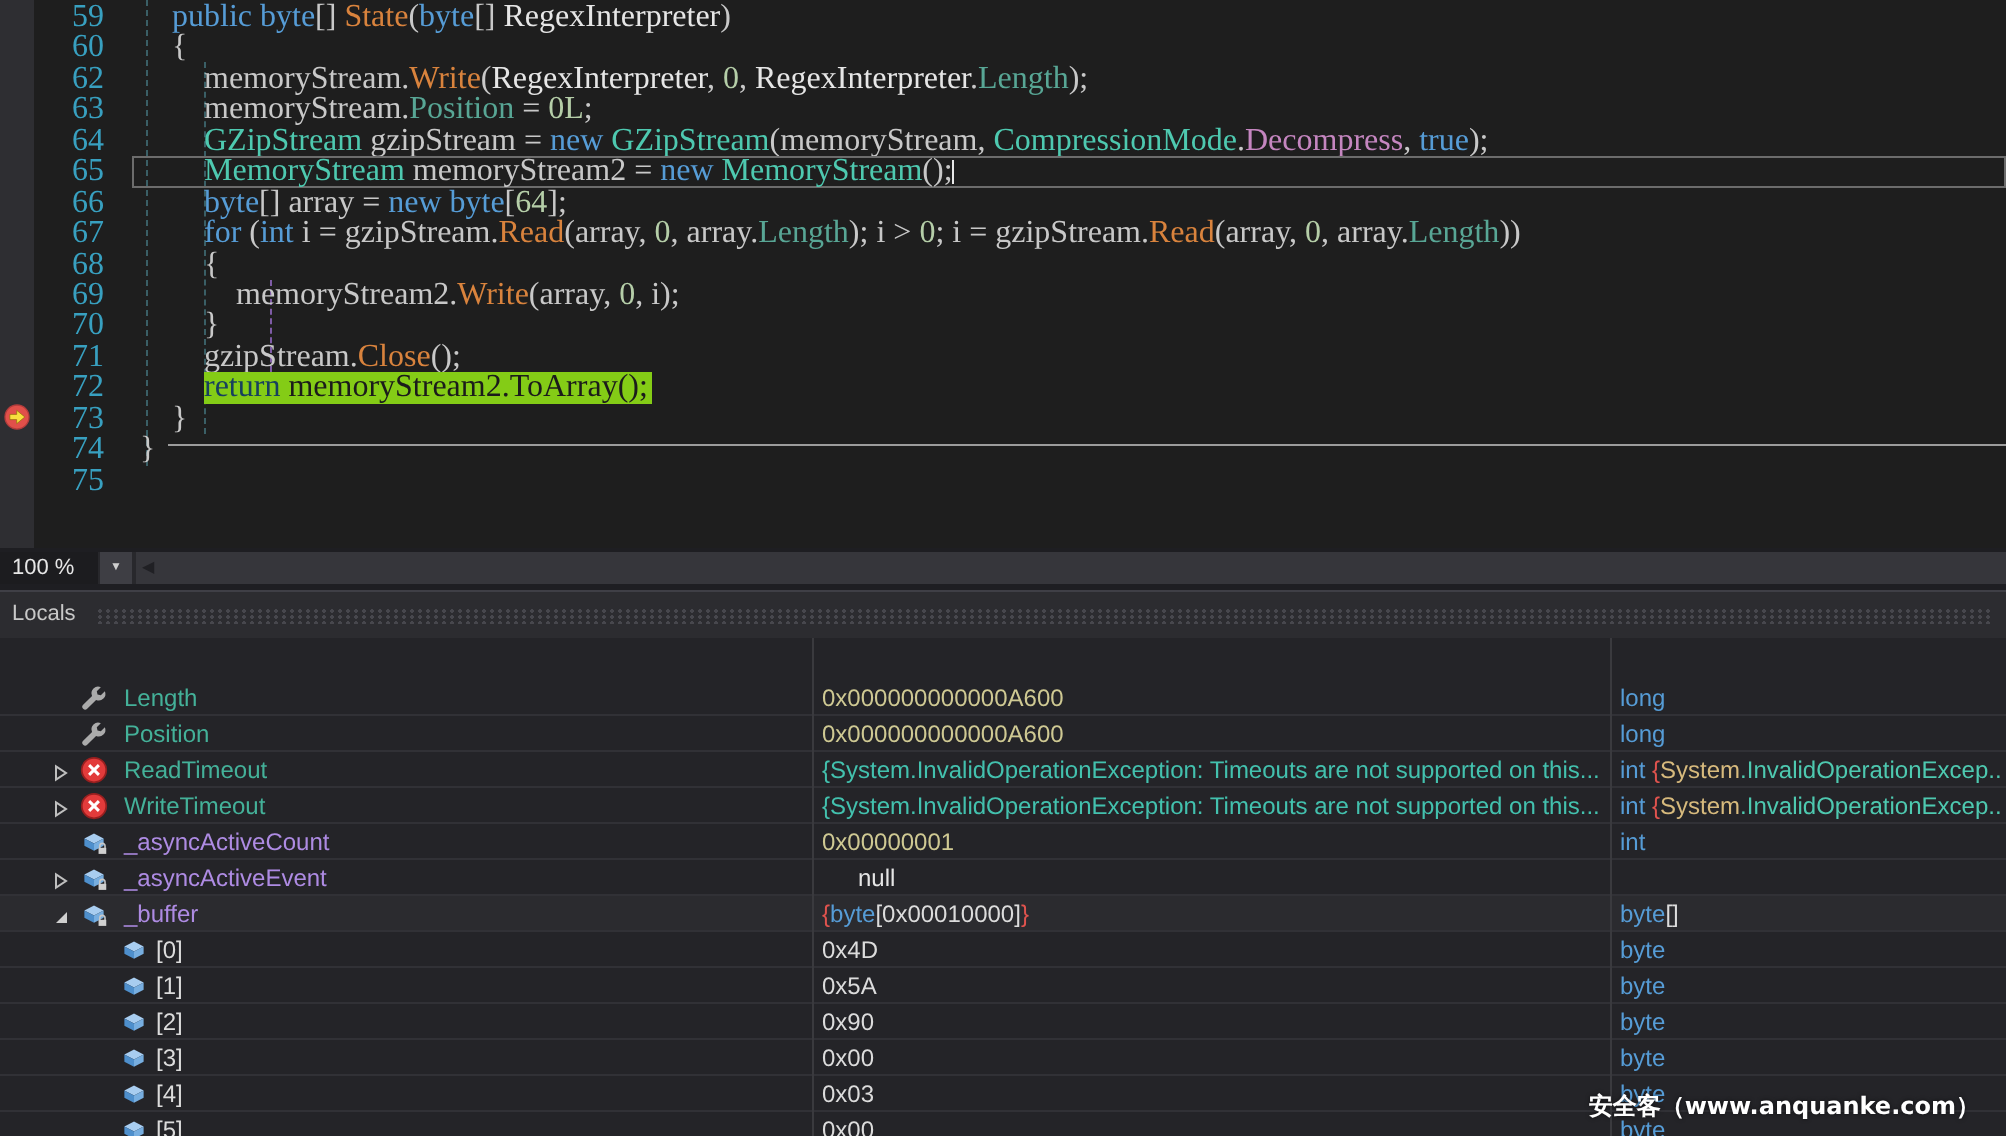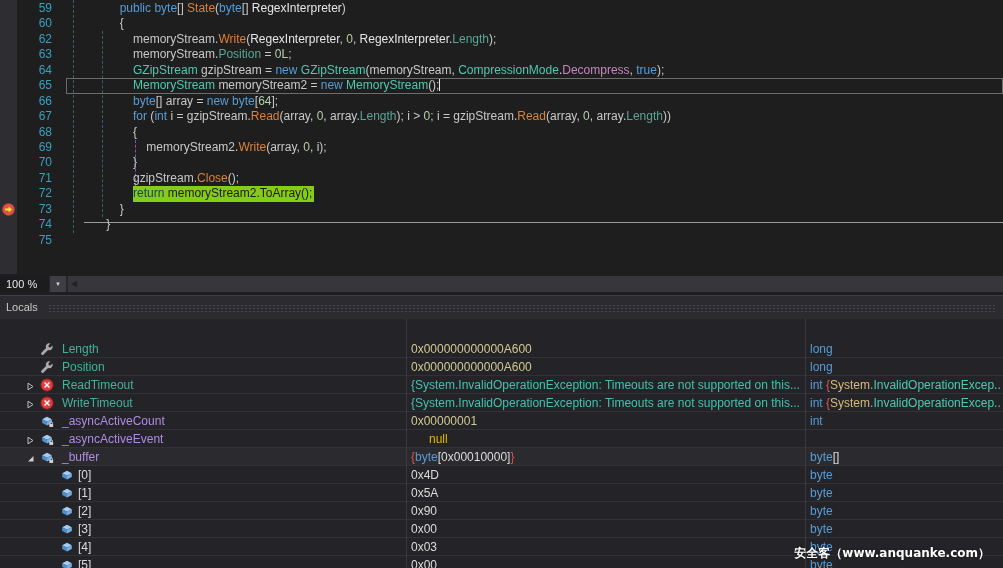--- a/index.html
+++ b/index.html
@@ -6,23 +6,23 @@
   *{box-sizing:border-box;}
 
   
   #editor{position:absolute;top:0;left:0;right:0;height:274px;background:#1E1E1E;overflow:hidden;}
   #glyph-margin{position:absolute;left:0;top:0;width:17px;height:274px;background:#2E2E32;}
   .guide{position:absolute;width:0;border-left:1px dashed #3A5F66;z-index:1;}
   #guide-a{left:73px;top:0;height:233px;}
   #guide-b{left:102px;top:31px;height:186px;}
   #guide-c{left:135px;top:140px;height:46px;border-left-color:#7E5BA6;}
   #code-lines{position:absolute;top:1px;left:0;right:0;z-index:2;}
-  .code-line{position:relative;height:15.45px;line-height:15.45px;font-family:Liberation Sans, sans-serif;font-size:12px;white-space:pre;}
+  .code-line{position:relative;height:15.45px;line-height:15.45px;font-family:Liberation Serif, serif;font-size:16px;white-space:pre;}
   .lnum{position:absolute;left:17px;width:35px;text-align:right;color:#38A0C0;}
-  .lcode{position:absolute;left:66px;white-space:pre;margin-left:37px;}
+  .lcode{position:absolute;left:66px;white-space:pre;}
   .tk-kw{color:#569CD6;}
   .tk-ty{color:#4EC9B0;}
   .tk-me{color:#D9833D;}
   .tk-pr{color:#58A695;}
   .tk-id{color:#C8C8C8;}
   .tk-pa{color:#E6E6E6;}
   .tk-nu{color:#B5CEA8;}
   .tk-pl{color:#C8C8C8;}
   .tk-en{color:#C586C0;}
   .tk-hk{color:#17405E;}
@@ -58,21 +58,21 @@
   #locals-rows{position:absolute;top:44px;left:0;right:0;bottom:0;overflow:hidden;}
   .lrow{position:relative;height:18px;border-bottom:1px solid #313136;font-size:12px;}
   .lrow.tint{background:#2B2B2F;}
   .exp{position:absolute;left:26px;top:4px;width:9px;height:9px;cursor:pointer;}
   .ricon{position:absolute;top:2px;width:14px;height:14px;}
   .rname{position:absolute;top:2px;white-space:nowrap;}
   .n-teal{color:#44B199;} .n-purple{color:#AE8BE3;} .n-white{color:#DCDCDC;}
   .c-val{position:absolute;left:411px;top:2px;width:392px;white-space:nowrap;overflow:hidden;}
   .c-type{position:absolute;left:810px;top:2px;width:190px;white-space:nowrap;overflow:hidden;}
   .t-blue{color:#569CD6;} .t-teal{color:#4EC9B0;} .t-yellow{color:#D7BA7D;} .t-red{color:#E0534E;}
-  .t-white{color:#DCDCDC;} .t-khaki{color:#CFC993;} .t-exc{color:#43C1AE;} .t-cyan{color:#eab308;padding-left:18px;}
+  .t-white{color:#DCDCDC;} .t-khaki{color:#CFC993;} .t-exc{color:#43C1AE;} .t-cyan{color:#e5e5e5;padding-left:18px;}
 
   #watermark{position:absolute;right:13px;bottom:6px;font-family:"DejaVu Sans",sans-serif;font-weight:bold;
     font-size:12px;color:#FFFFFF;text-shadow:0 0 2px rgba(0,0,0,.6);z-index:10;}
 </style>
 </head>
 <body>
 
 <div id="editor">
   <div id="glyph-margin"></div>
   <div class="guide" id="guide-a"></div>

